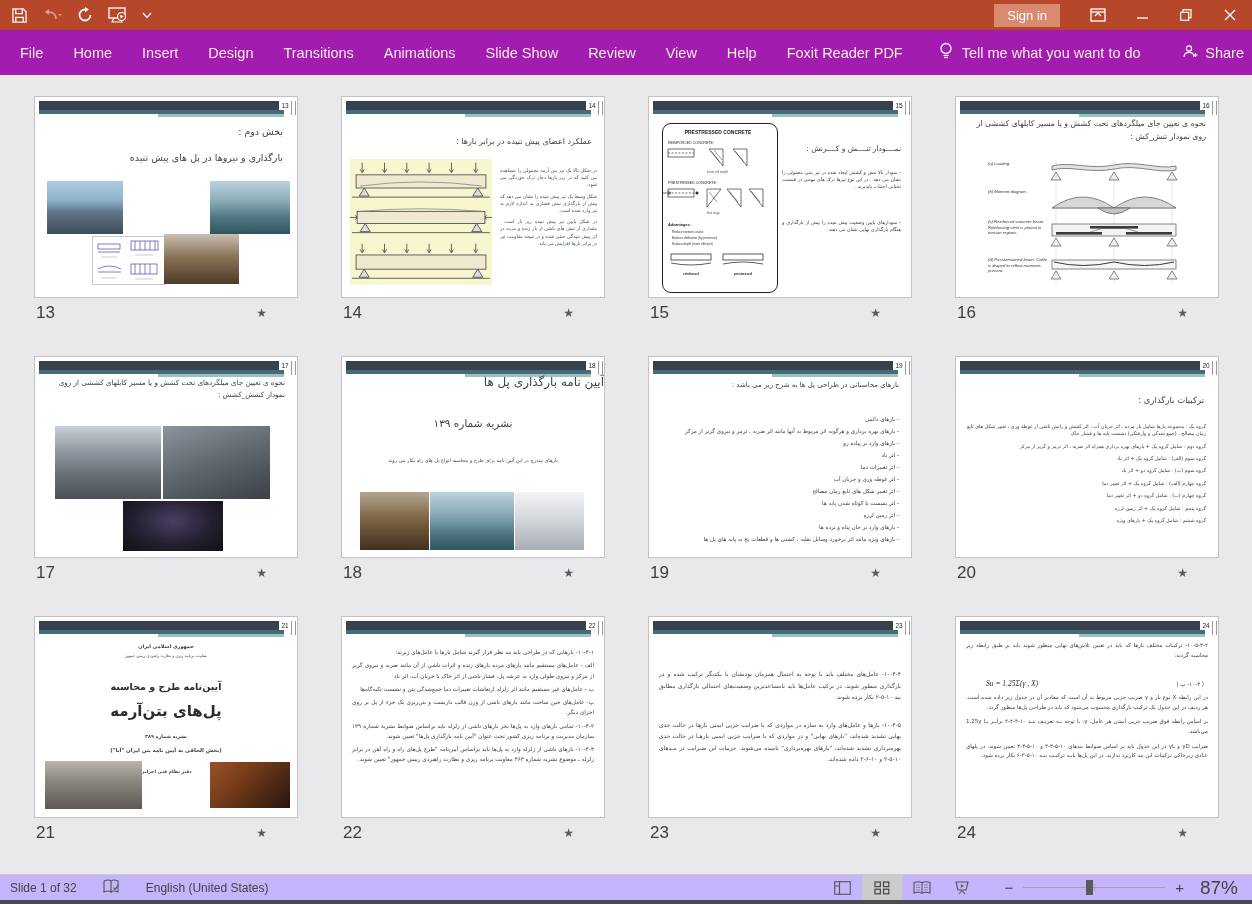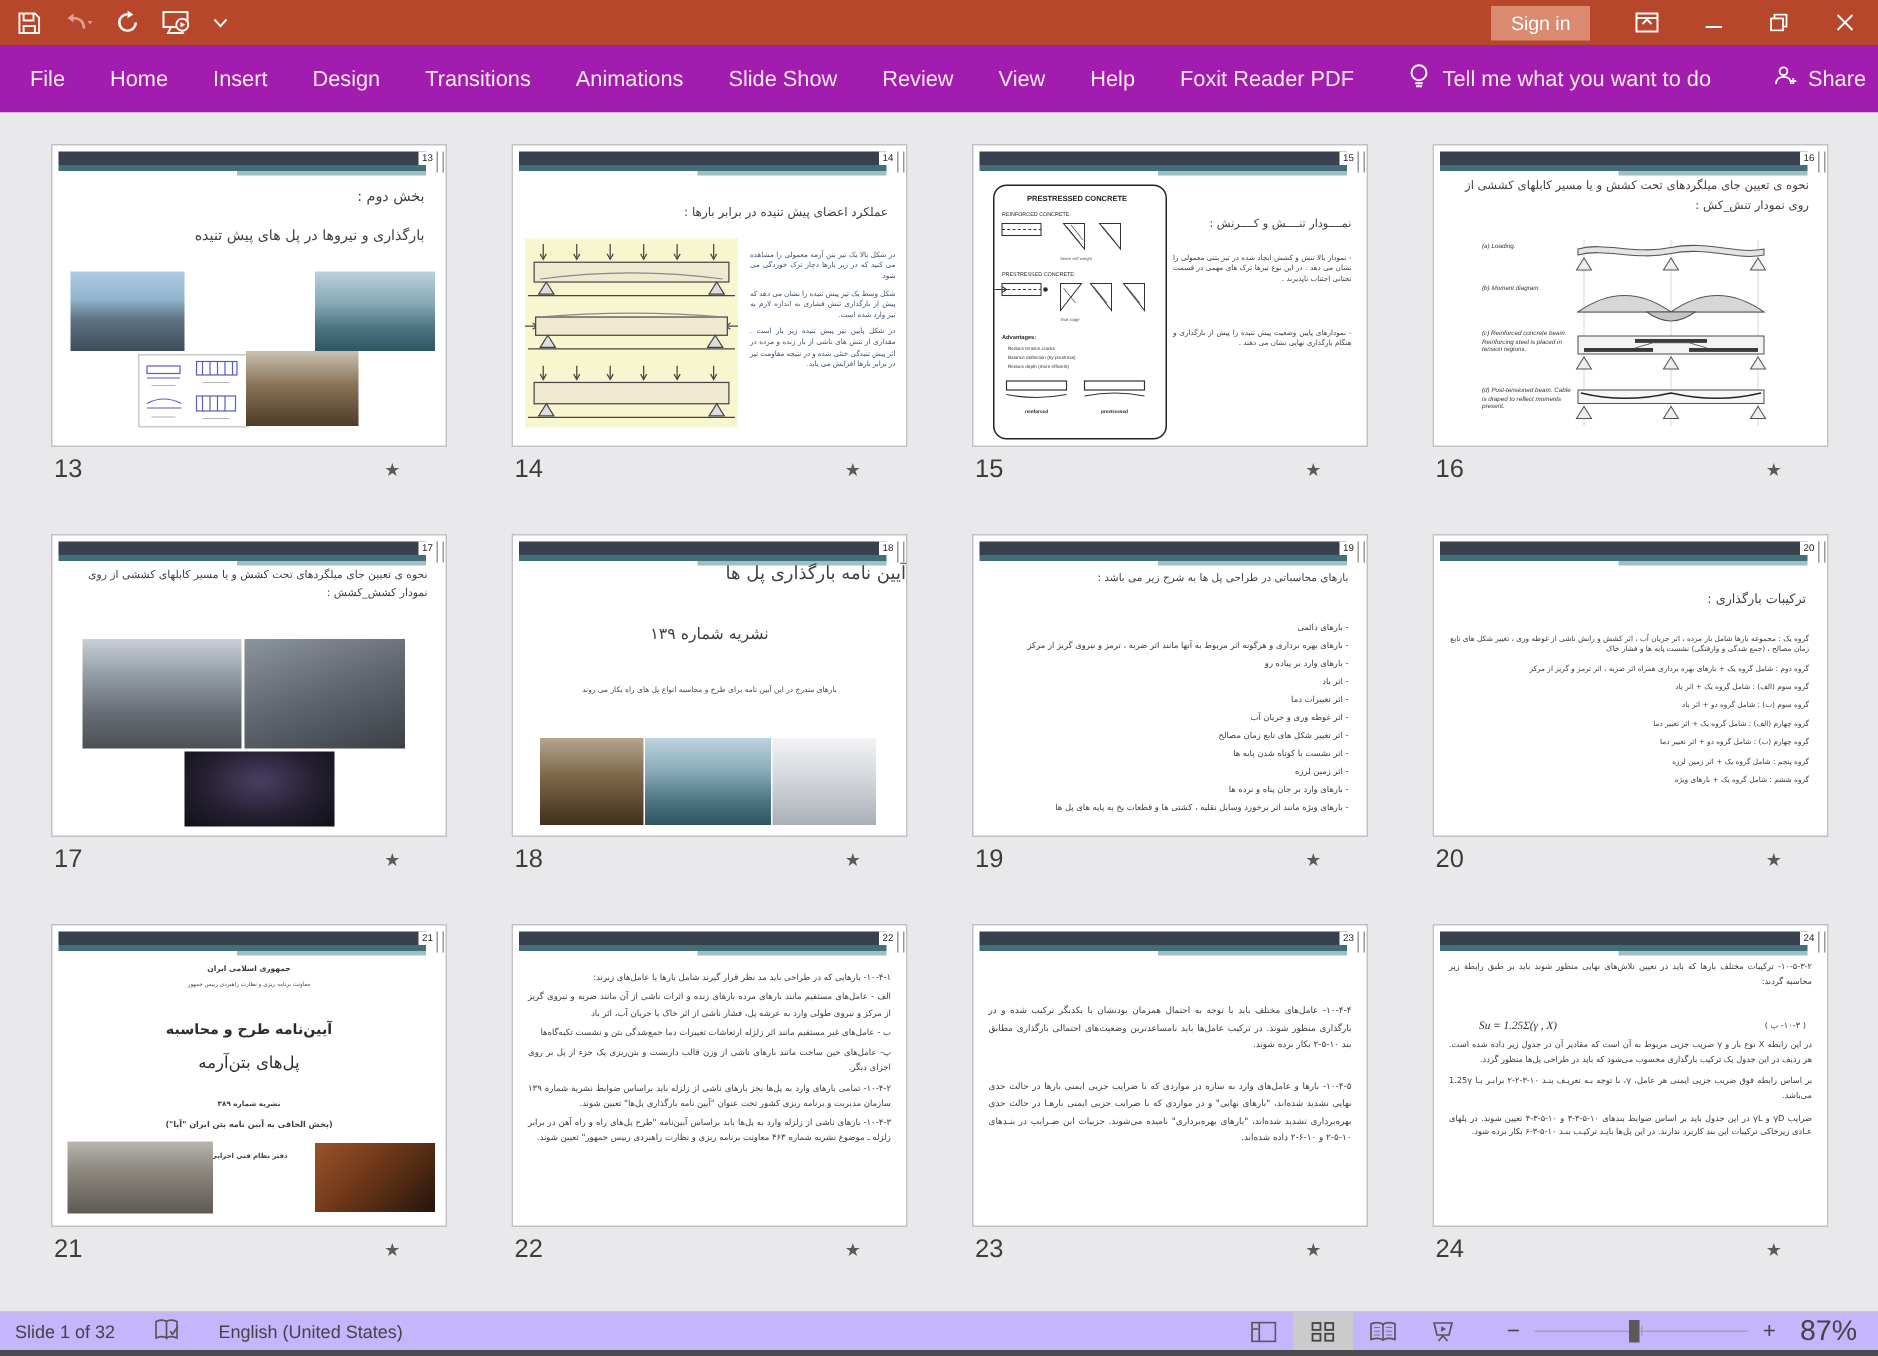--- a/index.html
+++ b/index.html
@@ -90,21 +90,21 @@
 
   
   .s20-title{top:38px;right:14px;font-size:8.5px;}
   .s20-list{position:absolute;top:66px;right:12px;left:10px;direction:rtl;text-align:right;font-size:4.9px;line-height:1.5;color:#3C3C42;}
   .s20-list div{margin-bottom:5px;}
 
   
   .s21-h1{top:26px;left:0;right:0;text-align:center;font-size:5px;font-weight:bold;color:#3A3A40;}
   .s21-h2{top:36px;left:0;right:0;text-align:center;font-size:3.8px;color:#4A4A50;}
   .s21-t1{top:64px;left:0;right:0;text-align:center;font-size:9.5px;font-weight:bold;color:#2B2B30;}
-  .s21-t2{top:85px;left:0;right:0;text-align:center;font-size:11px;font-weight:normal;color:#2B2B30;}
+  .s21-t2{top:85px;left:0;right:0;text-align:center;font-size:15px;font-weight:bold;color:#2B2B30;}
   .s21-pub{top:117px;left:0;right:0;text-align:center;font-size:4.8px;font-weight:bold;}
   .s21-ann{top:130px;left:0;right:0;text-align:center;font-size:5.4px;font-weight:bold;}
   .s21-off{top:152px;left:0;right:0;text-align:center;font-size:4.6px;font-weight:bold;}
   .s21-p1{left:10px;top:144px;width:97px;height:48px;background:linear-gradient(180deg,#B8B5AE 0%,#8C8880 40%,#5E5A53 100%);}
   .s21-p2{left:175px;top:145px;width:80px;height:46px;background:linear-gradient(135deg,#9A5328 0%,#6E3718 45%,#24150D 100%);}
 
   
   .paras{position:absolute;direction:rtl;text-align:justify;color:#3C3C42;}
   .s22-paras{top:30px;right:10px;left:10px;font-size:5.7px;line-height:1.8;}
   .s22-paras p{margin:0 0 3px 0;}

